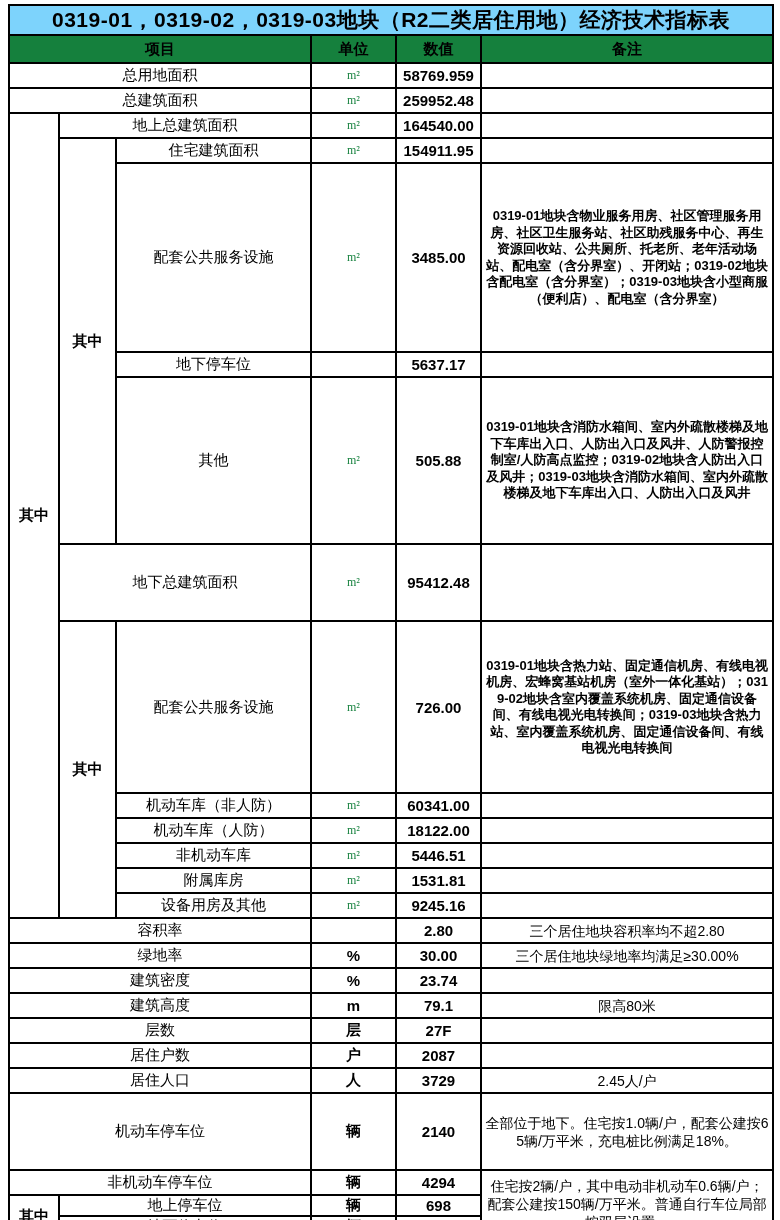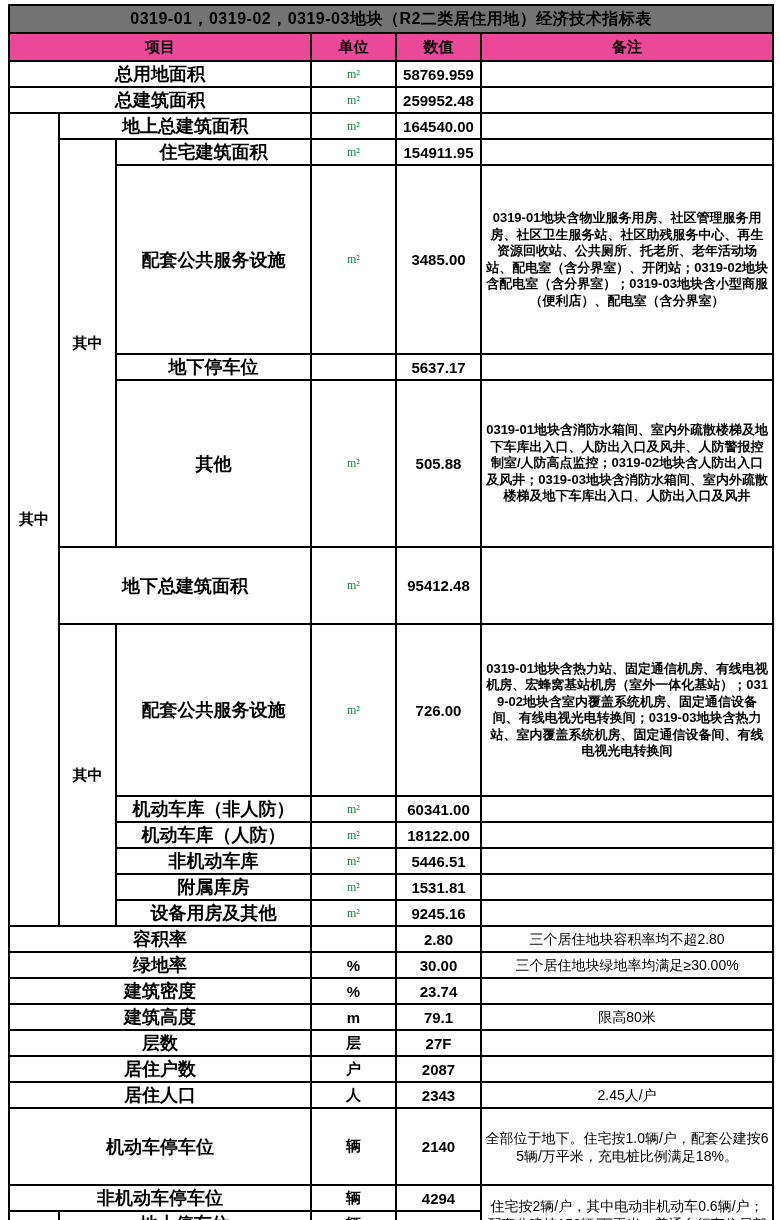--- a/index.html
+++ b/index.html
@@ -1,26 +1,26 @@
 <!DOCTYPE html>
 <html><head>
 <meta charset="utf-8">
 <style>
   html,body{margin:0;padding:0;background:#ffffff;}
   body{width:780px;font-family:"Liberation Sans","DejaVu Sans",sans-serif;color:#000;}
   table{border-collapse:collapse;table-layout:fixed;margin:4px 0 0 8px;width:764px;}
   td{border:2px solid #000;vertical-align:middle;text-align:center;padding:0 2px;
      overflow:hidden;word-break:break-all;}
-  .t-title{background:#737373;font-weight:bold;font-size:16px;height:26px;letter-spacing:.5px;}
-  .t-head{background:#ec4899;font-weight:bold;font-size:15px;height:26px;}
+  .t-title{background:#7dd3fc;font-weight:bold;font-size:21px;height:26px;letter-spacing:.5px;}
+  .t-head{background:#15803d;font-weight:bold;font-size:15px;height:26px;}
   tr{height:25px;}
   tr.h189{height:189px;} tr.h167{height:167px;} tr.h73{height:77px;}
   tr.h172{height:172px;} tr.h20{height:20px;}
   .c-group{font-weight:bold;font-size:15px;}
-  .c-item{font-weight:bold;font-size:18px;}
+  .c-item{font-weight:normal;font-size:15px;}
   .c-unit{font-weight:bold;font-size:15px;}
   .c-m2{font-family:"Liberation Serif","DejaVu Serif",serif;font-weight:normal;
         font-size:12px;color:#15803d;}
   .c-val{font-weight:bold;font-size:15px;}
   .c-rem{font-weight:400;font-size:14px;line-height:18px;}
   .c-rem.long{font-size:13px;line-height:16.5px;font-weight:600;padding:0 3px;}
 </style>
 </head>
 <body>
 
@@ -185,21 +185,21 @@
   <tr>
     <td class="c-item" colspan="3">居住户数</td>
     <td class="c-unit">户</td>
     <td class="c-val">2087</td>
     <td class="c-rem"></td>
   </tr>
 
   <tr>
     <td class="c-item" colspan="3">居住人口</td>
     <td class="c-unit">人</td>
-    <td class="c-val">2343</td>
+    <td class="c-val">3729</td>
     <td class="c-rem">2.45人/户</td>
   </tr>
 
   <tr class="h73">
     <td class="c-item" colspan="3">机动车停车位</td>
     <td class="c-unit">辆</td>
     <td class="c-val">2140</td>
     <td class="c-rem">全部位于地下。住宅按1.0辆/户，配套公建按65辆/万平米，充电桩比例满足18%。</td>
   </tr>
 

